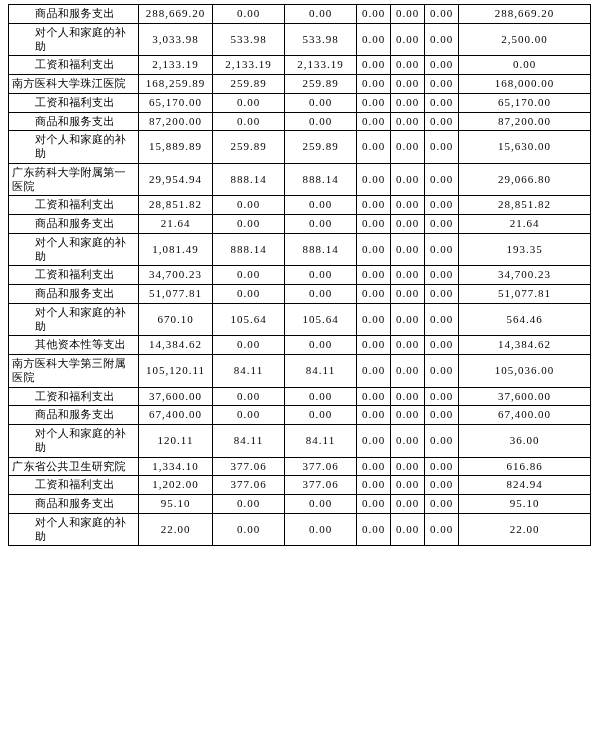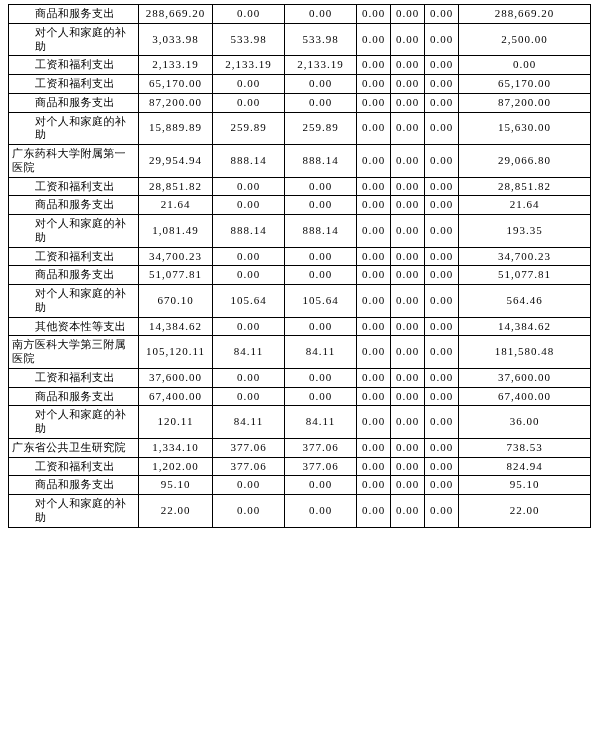--- a/index.html
+++ b/index.html
@@ -99,20 +99,30 @@
           <td class="label indent">工资和福利支出</td>
           <td class="num">2,133.19</td>
           <td class="num">2,133.19</td>
           <td class="num">2,133.19</td>
           <td class="num">0.00</td>
           <td class="num">0.00</td>
           <td class="num">0.00</td>
           <td class="num">0.00</td>
         </tr>
         <tr>
+          <td class="label">南方医科大学珠江医院</td>
+          <td class="num">168,259.89</td>
+          <td class="num">259.89</td>
+          <td class="num">259.89</td>
+          <td class="num">0.00</td>
+          <td class="num">0.00</td>
+          <td class="num">0.00</td>
+          <td class="num">168,000.00</td>
+        </tr>
+        <tr>
           <td class="label indent">工资和福利支出</td>
           <td class="num">65,170.00</td>
           <td class="num">0.00</td>
           <td class="num">0.00</td>
           <td class="num">0.00</td>
           <td class="num">0.00</td>
           <td class="num">0.00</td>
           <td class="num">65,170.00</td>
         </tr>
         <tr>
@@ -216,21 +226,21 @@
           <td class="num">14,384.62</td>
         </tr>
         <tr>
           <td class="label">南方医科大学第三附属医院</td>
           <td class="num">105,120.11</td>
           <td class="num">84.11</td>
           <td class="num">84.11</td>
           <td class="num">0.00</td>
           <td class="num">0.00</td>
           <td class="num">0.00</td>
-          <td class="num">181,580.48</td>
+          <td class="num">105,036.00</td>
         </tr>
         <tr>
           <td class="label indent">工资和福利支出</td>
           <td class="num">37,600.00</td>
           <td class="num">0.00</td>
           <td class="num">0.00</td>
           <td class="num">0.00</td>
           <td class="num">0.00</td>
           <td class="num">0.00</td>
           <td class="num">37,600.00</td>
@@ -256,21 +266,21 @@
           <td class="num">36.00</td>
         </tr>
         <tr>
           <td class="label">广东省公共卫生研究院</td>
           <td class="num">1,334.10</td>
           <td class="num">377.06</td>
           <td class="num">377.06</td>
           <td class="num">0.00</td>
           <td class="num">0.00</td>
           <td class="num">0.00</td>
-          <td class="num">738.53</td>
+          <td class="num">616.86</td>
         </tr>
         <tr>
           <td class="label indent">工资和福利支出</td>
           <td class="num">1,202.00</td>
           <td class="num">377.06</td>
           <td class="num">377.06</td>
           <td class="num">0.00</td>
           <td class="num">0.00</td>
           <td class="num">0.00</td>
           <td class="num">824.94</td>

